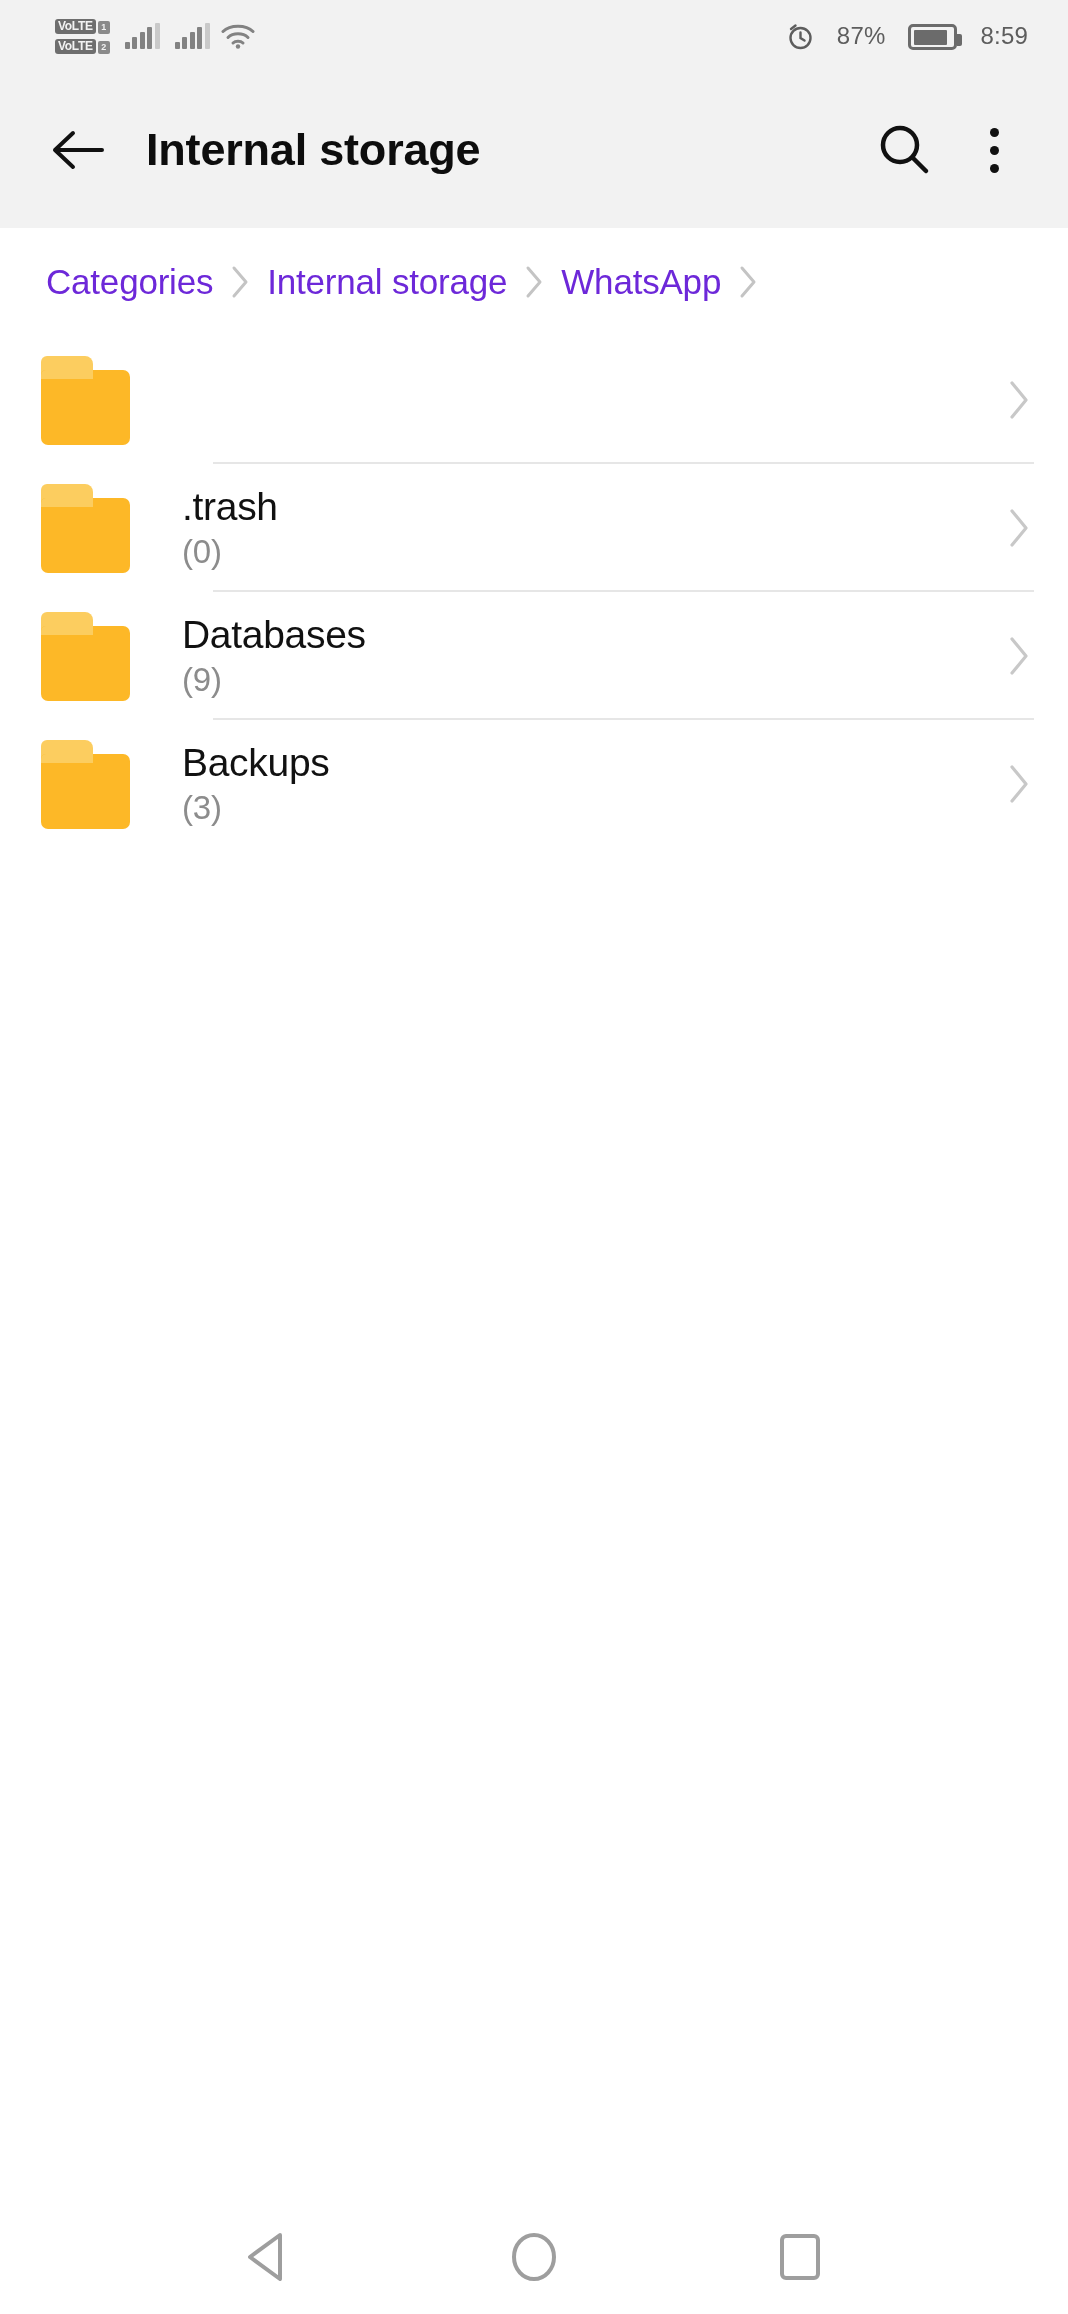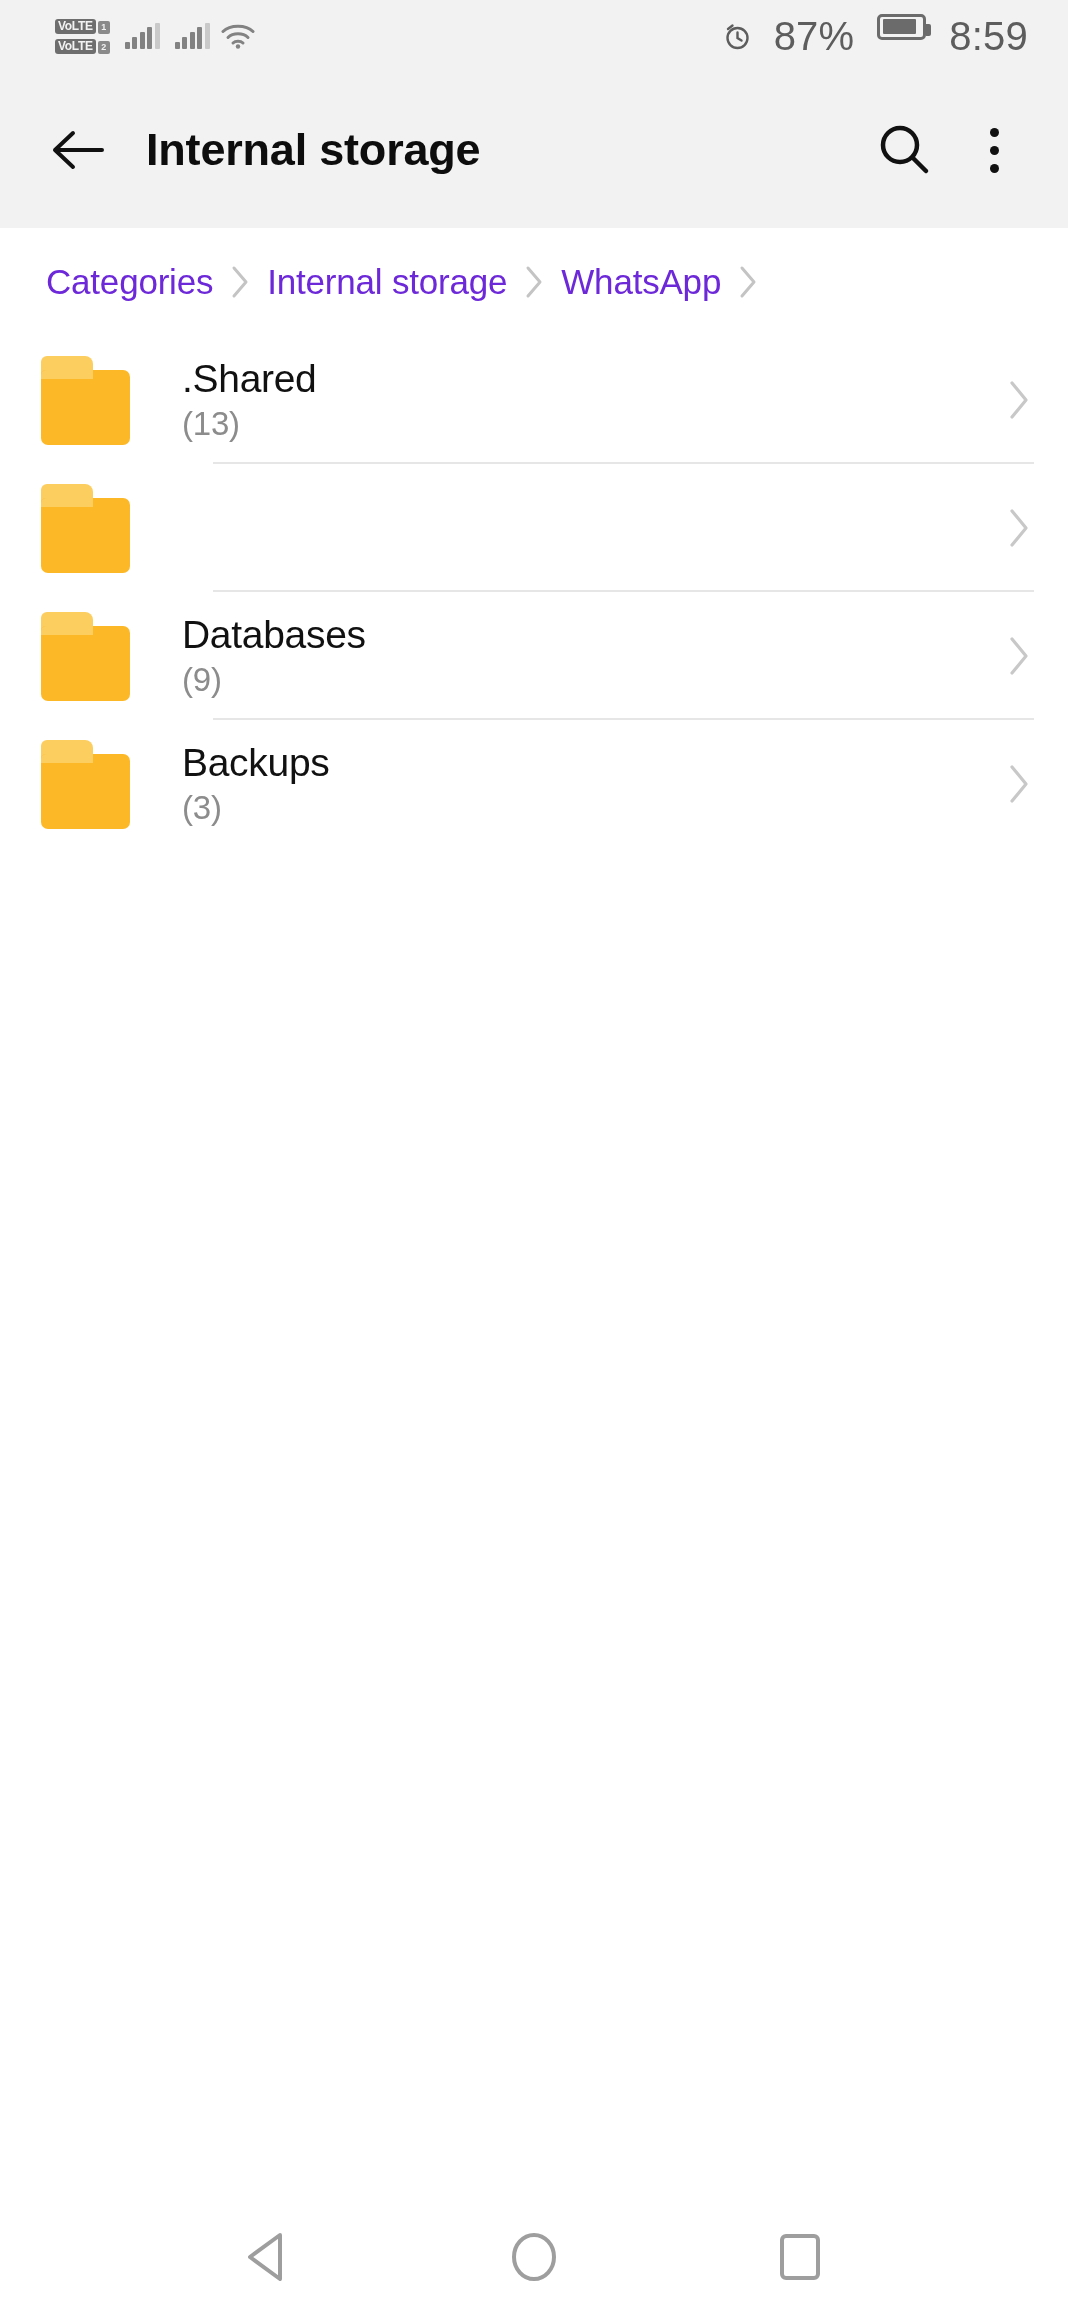--- a/index.html
+++ b/index.html
@@ -32,22 +32,22 @@
   .sig { display:flex; align-items:flex-end; gap:2.5px; height:26px; margin-left:14px; }
   .sig i { display:block; width:5px; background:#828282; border-radius:1px; }
   .sig i:nth-child(1){ height:7px; }
   .sig i:nth-child(2){ height:12px; }
   .sig i:nth-child(3){ height:17px; }
   .sig i:nth-child(4){ height:22px; }
   .sig i:nth-child(5){ height:26px; background:#c9c9c9; }
   .wifi { margin-left:10px; width:34px; height:26px; position:relative; }
 
   .sb-right {
-    margin-left:auto; padding-right:40px; display:flex; align-items:flex-start; gap:23px;
-    color:#5d5d5d; font-size:40px; letter-spacing:0.2px;
+    margin-left:auto; padding-right:40px; display:flex; align-items:flex-end; gap:23px;
+    color:#5d5d5d; font-size:24px; letter-spacing:0.2px;
   }
   .alarm-ic { width:27px; height:27px; }
   .batt {
     width:49px; height:26px; border:3px solid #6b6b6b; border-radius:5px;
     position:relative; display:flex; align-items:center; padding:2.5px;
   }
   .batt::after {
     content:""; position:absolute; right:-8px; top:7px; width:5px; height:12px;
     background:#6b6b6b; border-radius:0 2px 2px 0;
   }
@@ -212,50 +212,50 @@
     <span class="crumb">WhatsApp</span>
     <span class="crumb-sep">
       <svg width="22" height="34" viewBox="0 0 22 34">
           <path d="M5 3 L17 17 L5 31" stroke="#c4c4c4" stroke-width="3" fill="none" stroke-linecap="round" stroke-linejoin="round"></path>
         </svg>
     </span>
   </div>
 
   <div class="list">
 
+
     <div class="row">
       <span class="folder">
           <span class="tab"></span>
           <span class="body"></span>
         </span>
-      <span class="row-text">
-        <span class="row-name">.Shared</span>
-        <span class="row-count">(13)</span>
-      </span>
       <span class="row-chevron">
         <svg width="26" height="42" viewBox="0 0 26 42">
             <path d="M6 4 L20 21 L6 38" stroke="#c8c8c8" stroke-width="3.2" fill="none" stroke-linecap="round" stroke-linejoin="round"></path>
           </svg>
       </span>
       <span class="divider"></span>
     </div>
 
     <div class="row">
       <span class="folder">
           <span class="tab"></span>
           <span class="body"></span>
         </span>
+      <span class="row-text">
+        <span class="row-name">.trash</span>
+        <span class="row-count">(0)</span>
+      </span>
       <span class="row-chevron">
         <svg width="26" height="42" viewBox="0 0 26 42">
             <path d="M6 4 L20 21 L6 38" stroke="#c8c8c8" stroke-width="3.2" fill="none" stroke-linecap="round" stroke-linejoin="round"></path>
           </svg>
       </span>
       <span class="divider"></span>
     </div>
-
 
     <div class="row">
       <span class="folder">
           <span class="tab"></span>
           <span class="body"></span>
         </span>
       <span class="row-text">
         <span class="row-name">Databases</span>
         <span class="row-count">(9)</span>
       </span>

